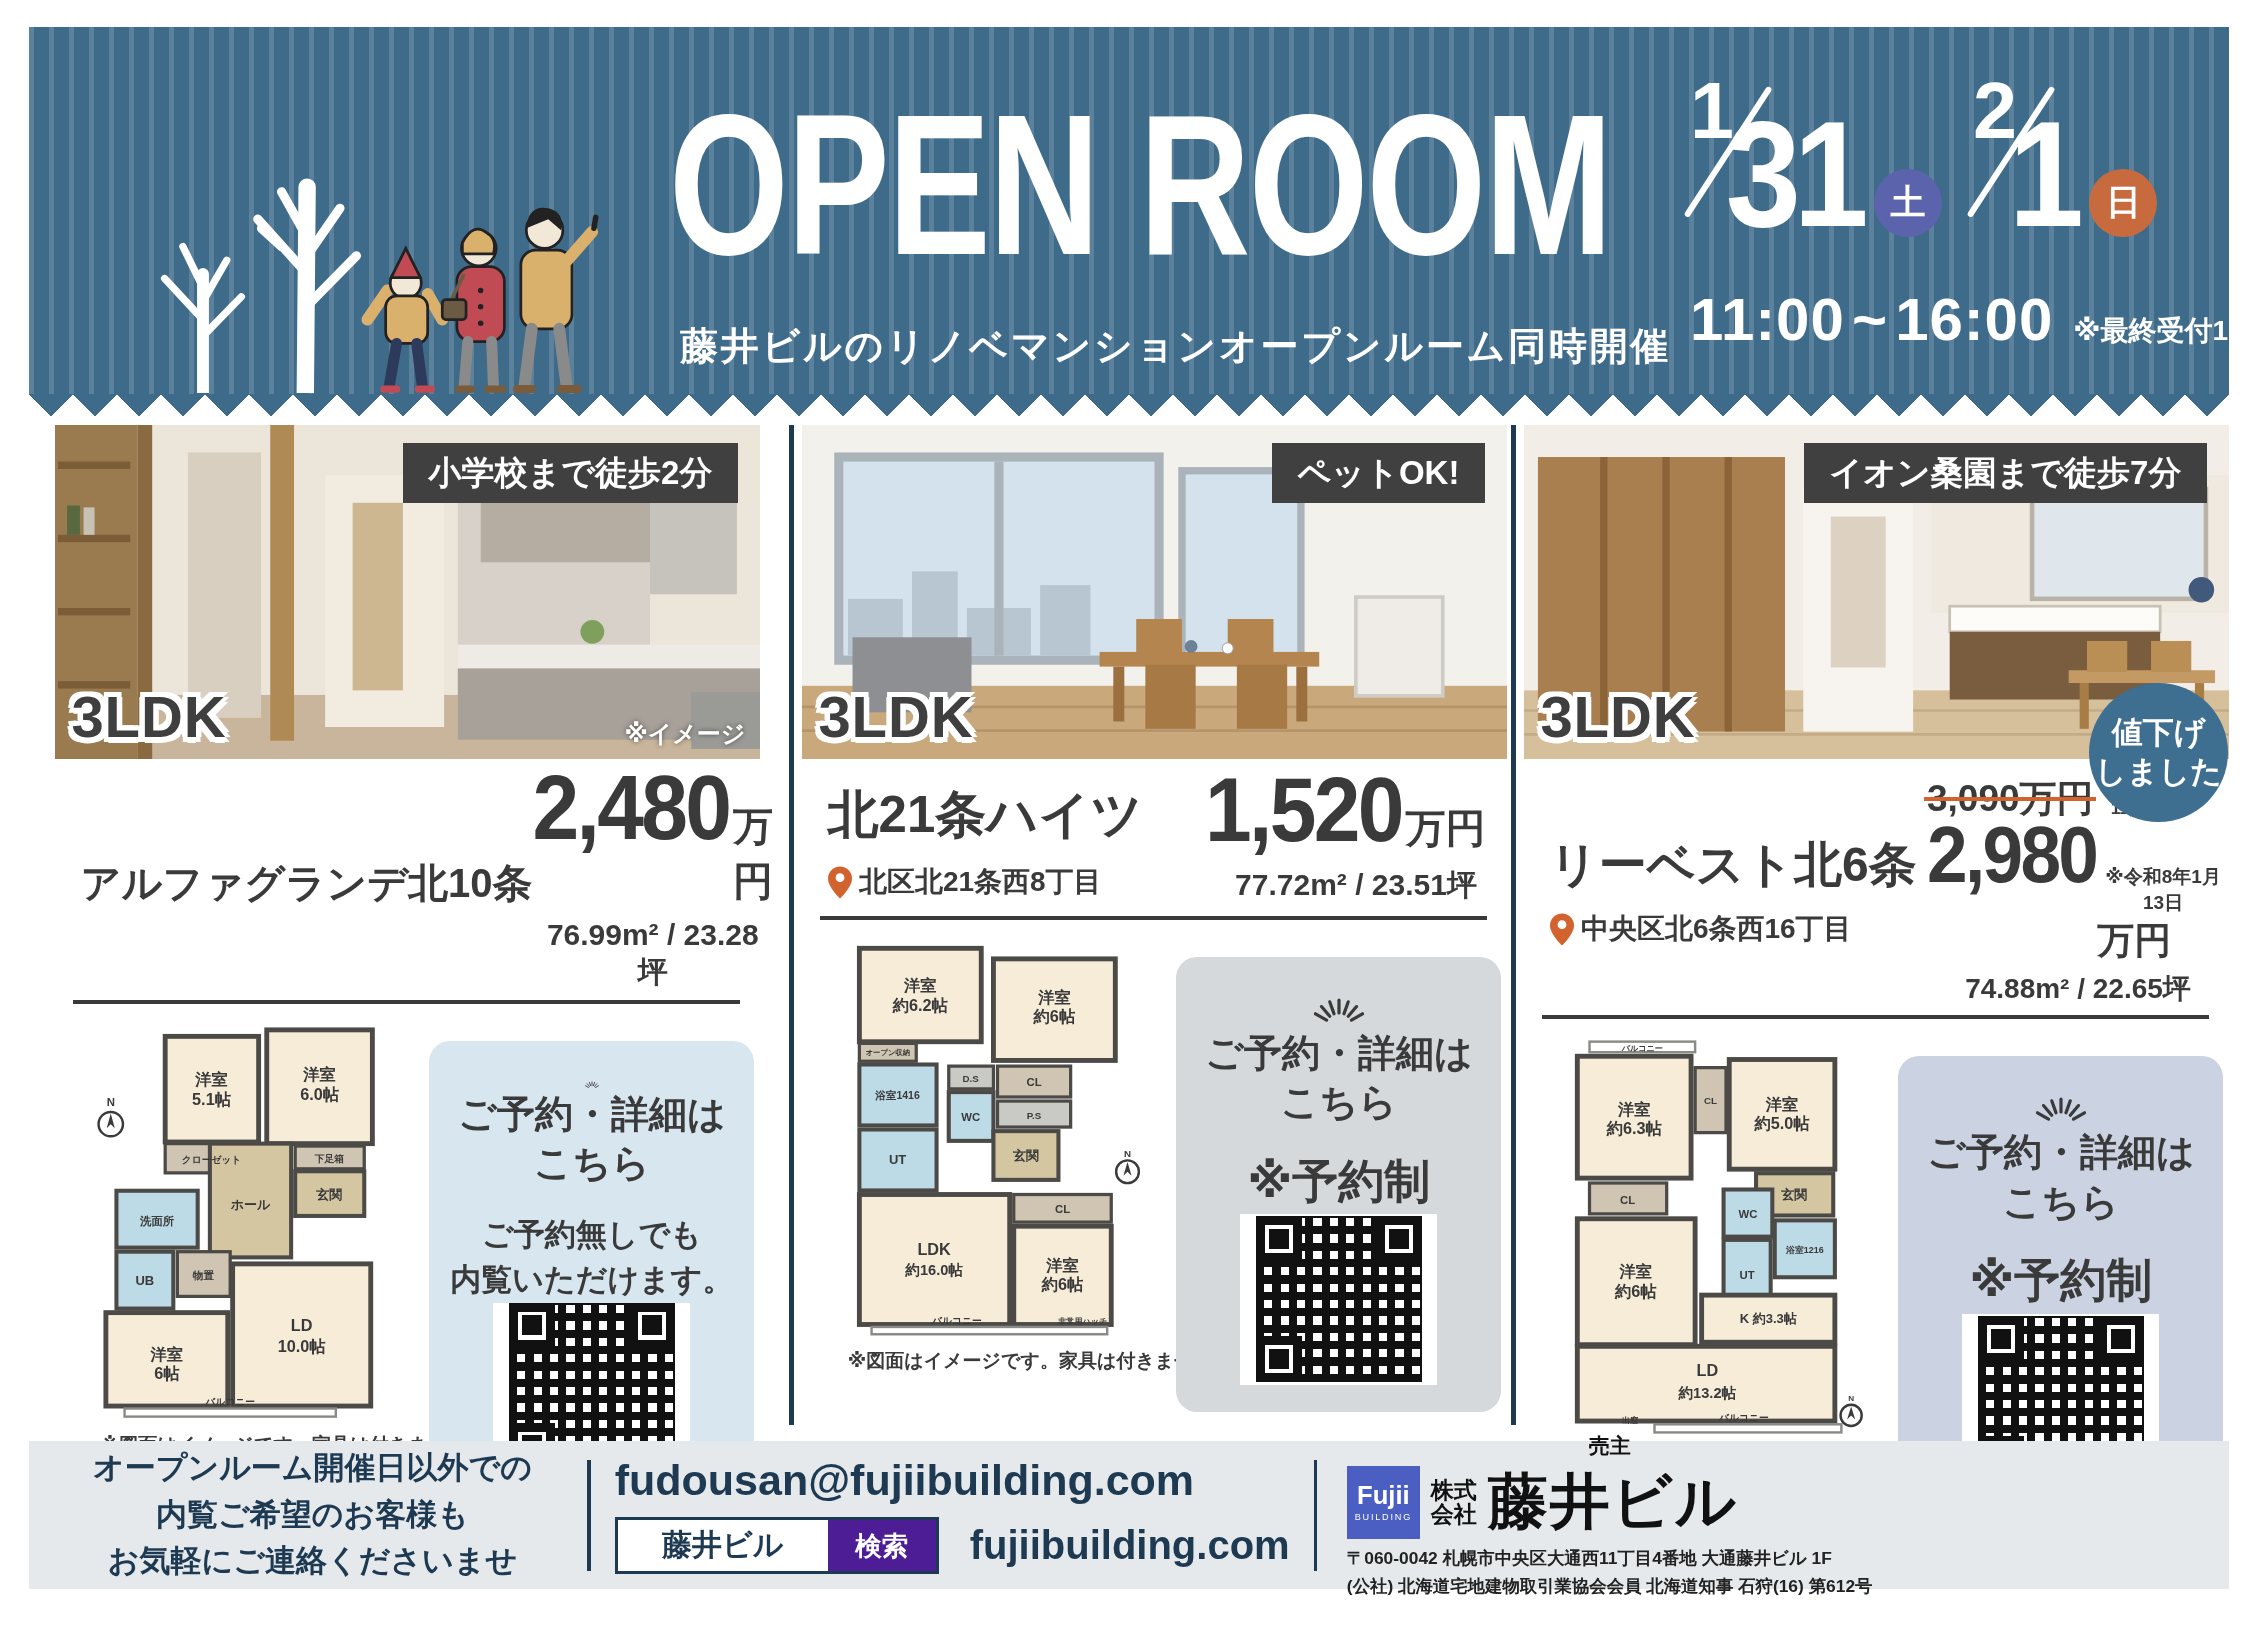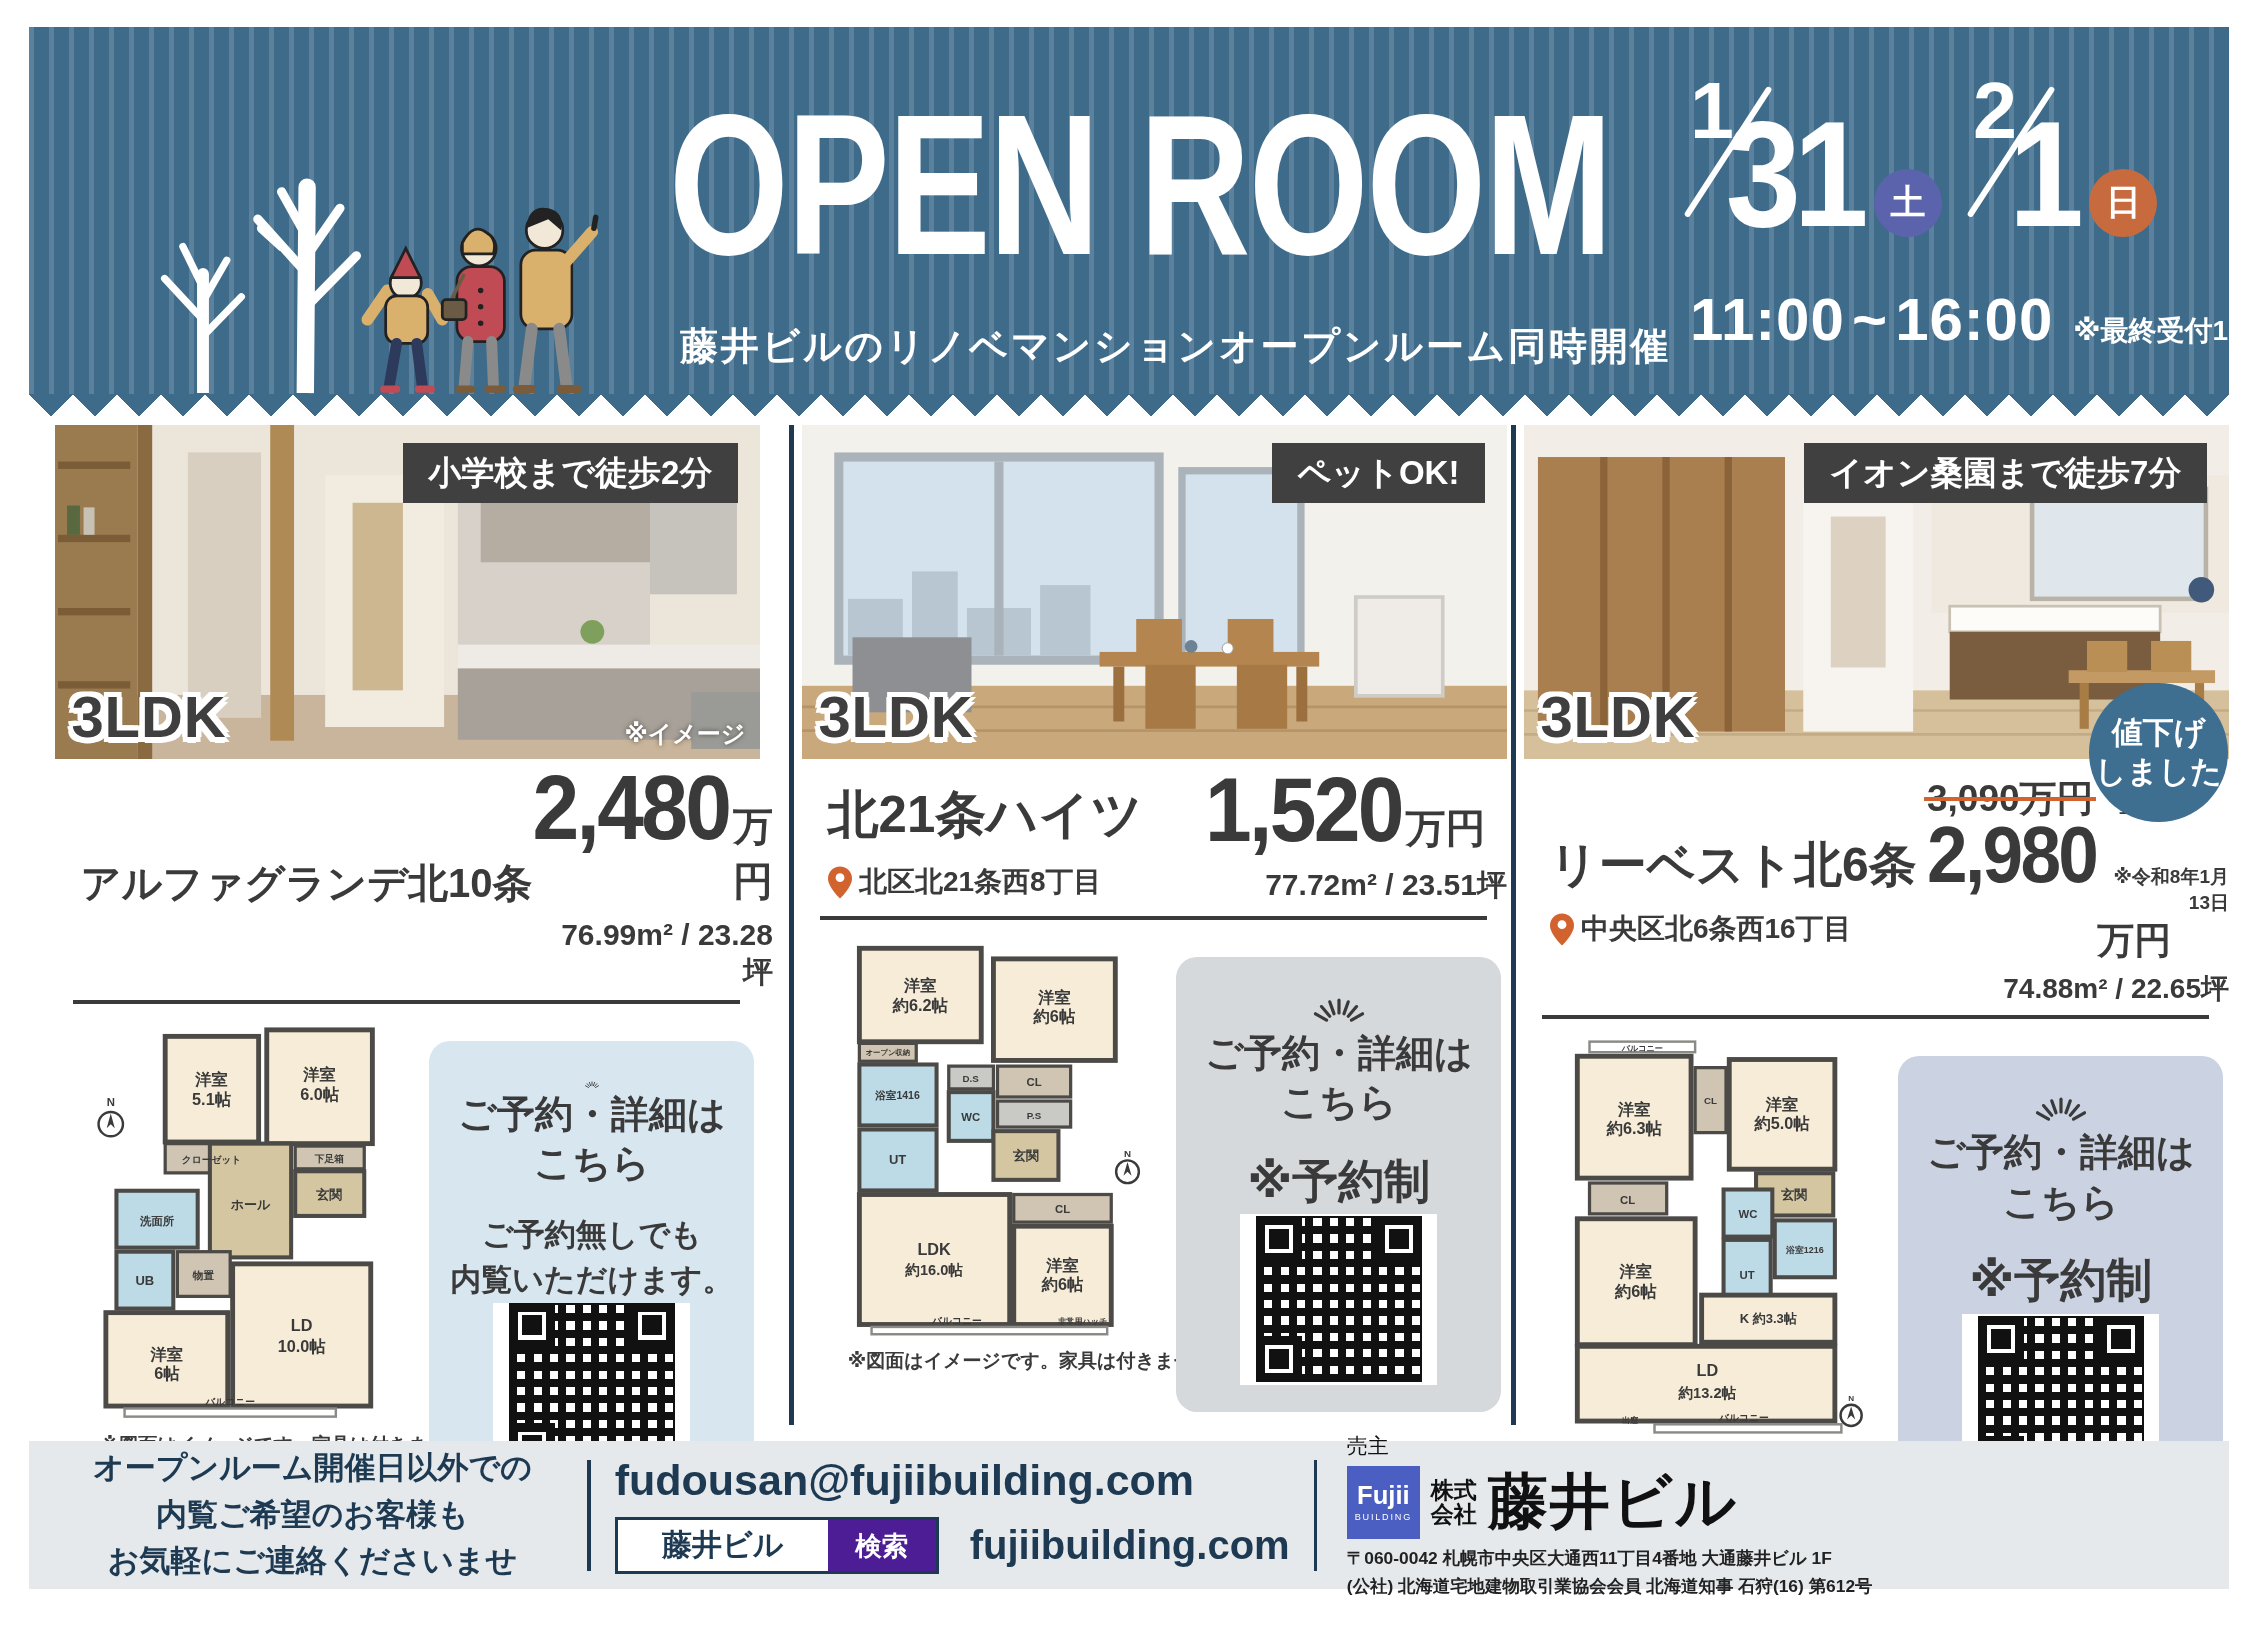--- a/index.html
+++ b/index.html
@@ -33,21 +33,21 @@
   .photo svg{display:block}
   .badge{position:absolute;top:18.3px;right:22px;background:#404040;color:#fff;font-weight:bold;
          font-size:33px;padding:7.3px 25.6px;white-space:nowrap;}
   .ldk{position:absolute;left:16.4px;bottom:9.1px;font-size:58px;font-weight:900;color:#3f3f3f;letter-spacing:0.9px;
        text-shadow:-4.6px -4.6px 0 #fff,4.6px -4.6px 0 #fff,-4.6px 4.6px 0 #fff,4.6px 4.6px 0 #fff,-5.5px 0 0 #fff,5.5px 0 0 #fff,0 -5.5px 0 #fff,0 5.5px 0 #fff;}
   .imgnote{position:absolute;right:14.6px;bottom:9.1px;color:#fff;font-size:24px;font-weight:bold;text-shadow:0 0 5.5px rgba(0,0,0,.55);}
   .info{display:flex;margin-top:14.6px;min-height:135px;align-items:center;}
   .i-left{flex:1;padding-left:25.6px;}
   .p-name{font-size:40px;font-weight:900;white-space:nowrap;letter-spacing:0px;}
   .p-addr{display:flex;align-items:center;gap:7.3px;font-size:28px;font-weight:bold;margin-top:13px;}
-  .i-right{width:302px;text-align:right;}
+  .i-right{width:302px;text-align:center;}
   .pricerow{display:flex;align-items:baseline;justify-content:flex-start;}
   .p-num{font-size:84px;font-weight:900;letter-spacing:-2.7px;line-height:.9;display:inline-block;transform:scaleY(1.08);transform-origin:bottom;}
   .p-unit{font-size:40px;font-weight:900;margin-left:3.7px;}
   .p-area{font-size:30px;font-weight:bold;margin-top:9.1px;letter-spacing:0;}
   .oldrow{display:flex;align-items:center;gap:9.1px;margin-bottom:1.8px;}
   .p-old{font-size:37px;font-weight:900;position:relative;white-space:nowrap;}
   .p-old::after{content:"";position:absolute;left:-2.7px;right:-2.7px;top:46%;height:4.6px;background:#d2622e;}
   .oldnotes{font-size:17.4px;font-weight:bold;line-height:1.1;}
   .p3 .p-num{font-size:73px;}
   .p3 .pricerow .sidecol{display:flex;flex-direction:column;align-items:flex-start;margin-left:1px;}
@@ -89,21 +89,21 @@
   .f-div{width:3.7px;height:111px;background:#1d3a52;margin:0 24px;}
   .f-phone{font-size:90px;font-weight:900;letter-spacing:-0.9px;white-space:nowrap;margin-right:31px;}
   .f-mid{display:flex;flex-direction:column;justify-content:center;gap:12.8px;}
   .f-email{font-size:43px;font-weight:bold;letter-spacing:0;}
   .f-searchrow{display:flex;align-items:center;gap:31px;}
   .f-search{display:flex;border:3.7px solid #1d3a52;height:51px;align-items:stretch;background:#fff;}
   .f-kw{display:flex;align-items:center;justify-content:center;width:210px;font-size:30px;font-weight:bold;}
   .f-btn{display:flex;align-items:center;justify-content:center;width:108px;background:#4c1d95;color:#fff;font-size:26.5px;font-weight:bold;}
   .f-web{font-size:40px;font-weight:bold;}
   .f-company{margin-left:5.5px;color:#111;}
-  .f-seller{font-size:21px;font-weight:normal;margin-bottom:1.8px;}
+  .f-seller{font-size:21px;font-weight:bold;margin-bottom:1.8px;text-align:center;}
   .f-crow{display:flex;align-items:center;gap:11px;}
   .f-logo{width:73px;height:73px;background:#4b5ec1;color:#fff;display:flex;flex-direction:column;align-items:center;justify-content:center;line-height:1;}
   .f-logo .l1{font-size:25.6px;font-weight:900;}
   .f-logo .l2{font-size:9.1px;letter-spacing:1.8px;margin-top:4.6px;}
   .f-prefix{display:flex;flex-direction:column;font-size:23px;font-weight:900;line-height:1.05;color:#111;}
   .f-cname{font-size:60px;font-weight:900;letter-spacing:1.8px;color:#111;white-space:nowrap;}
   .f-addr{font-size:17.4px;font-weight:bold;color:#222;margin-top:3.7px;white-space:nowrap;}
 </style>
 </head>
 <body>

